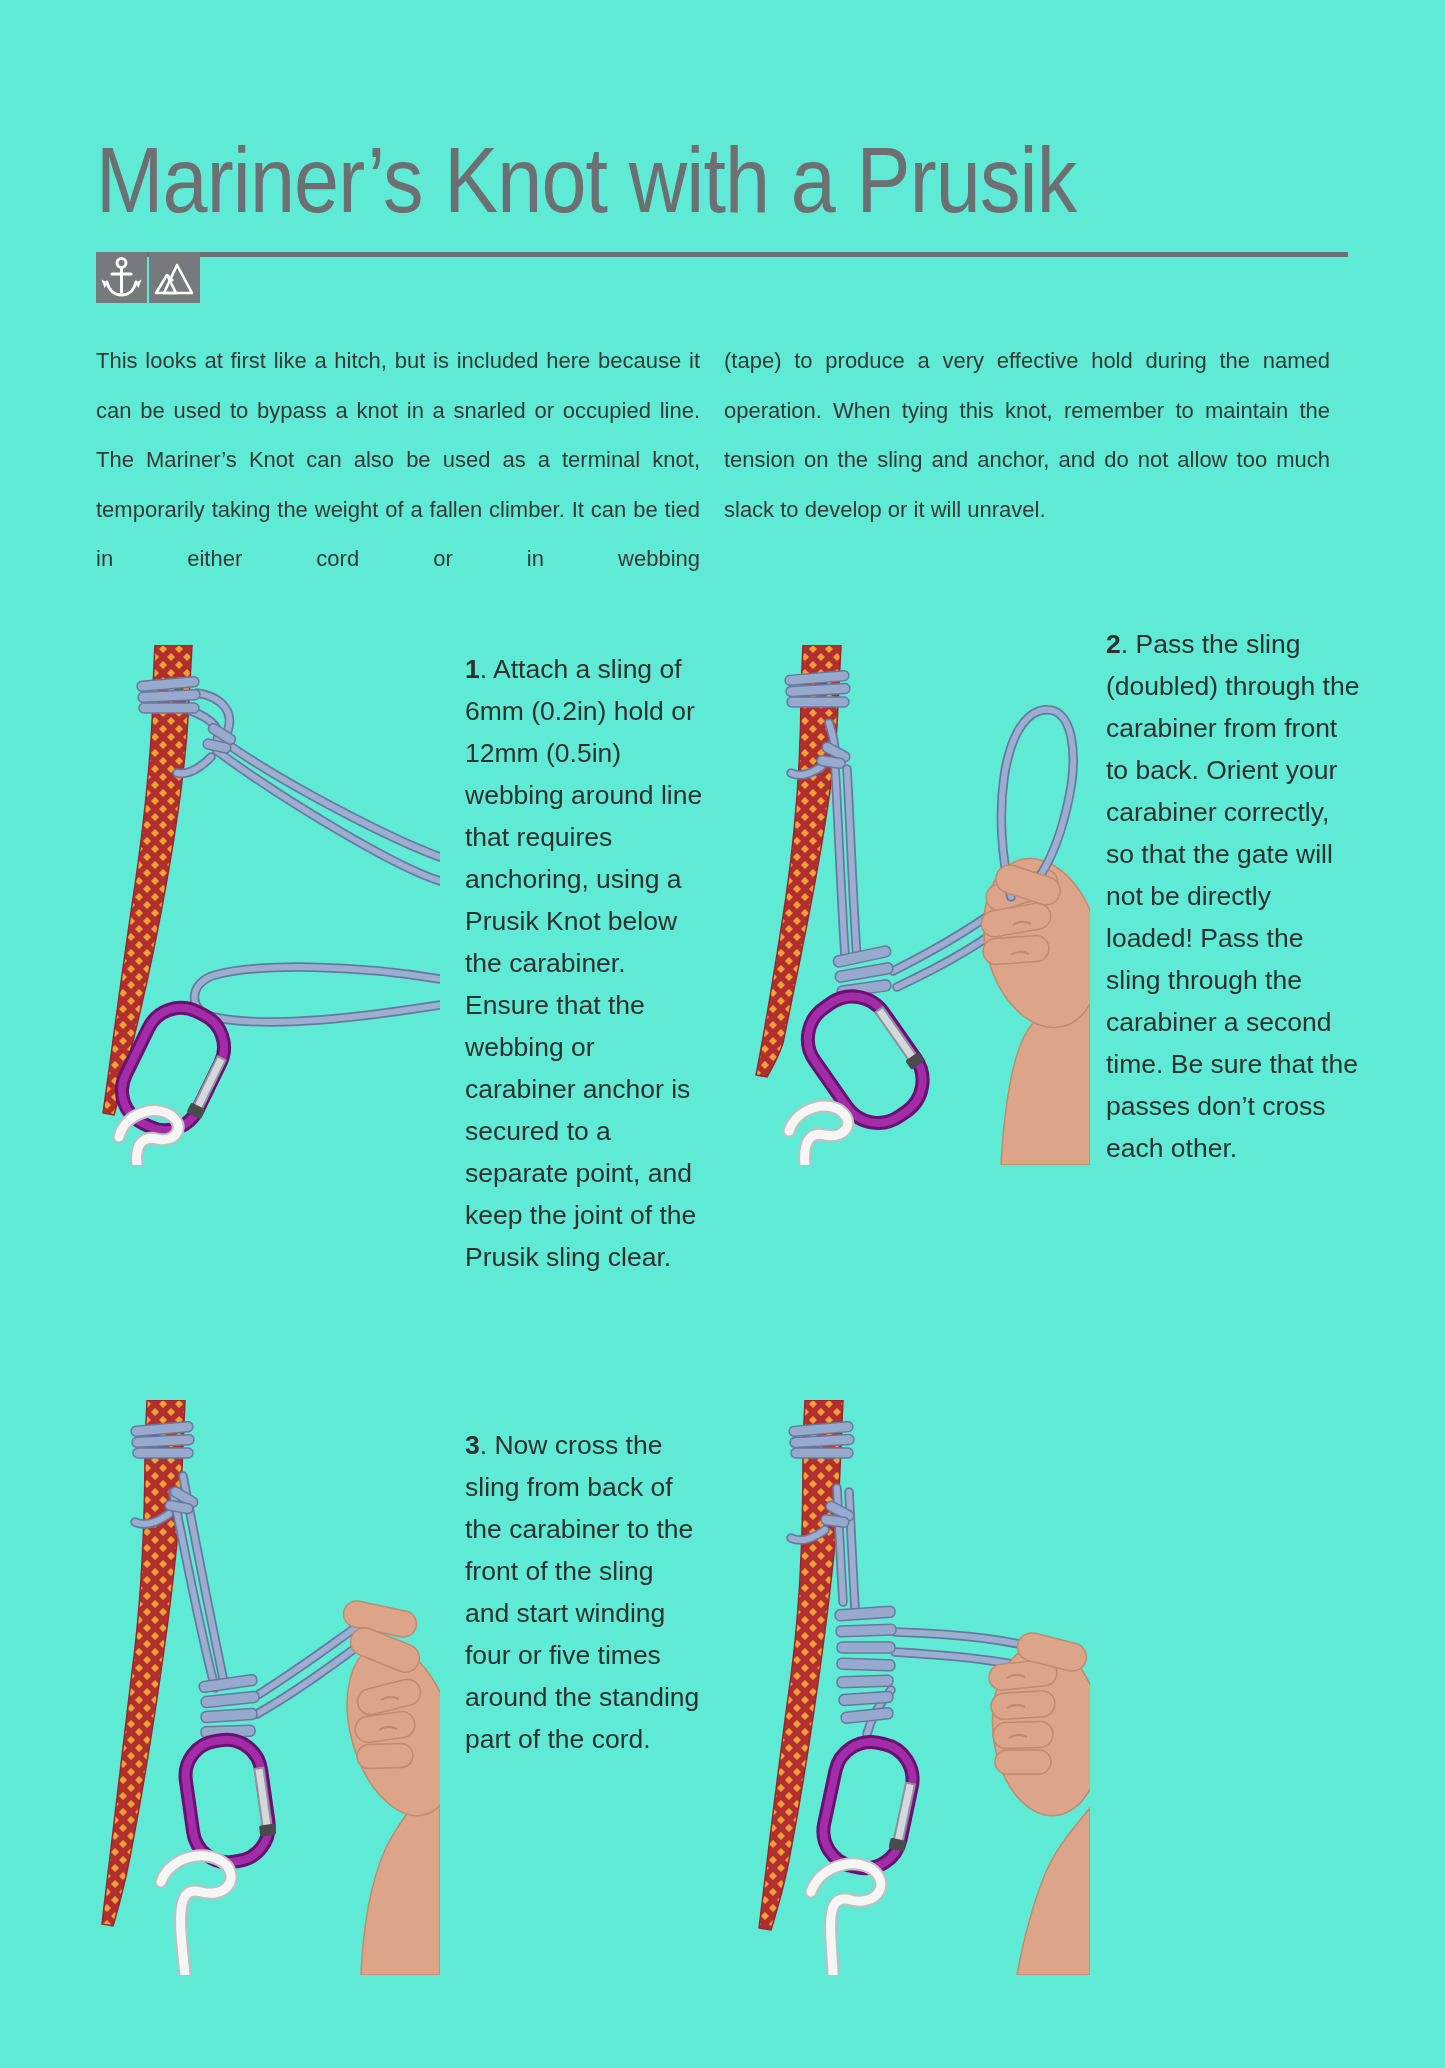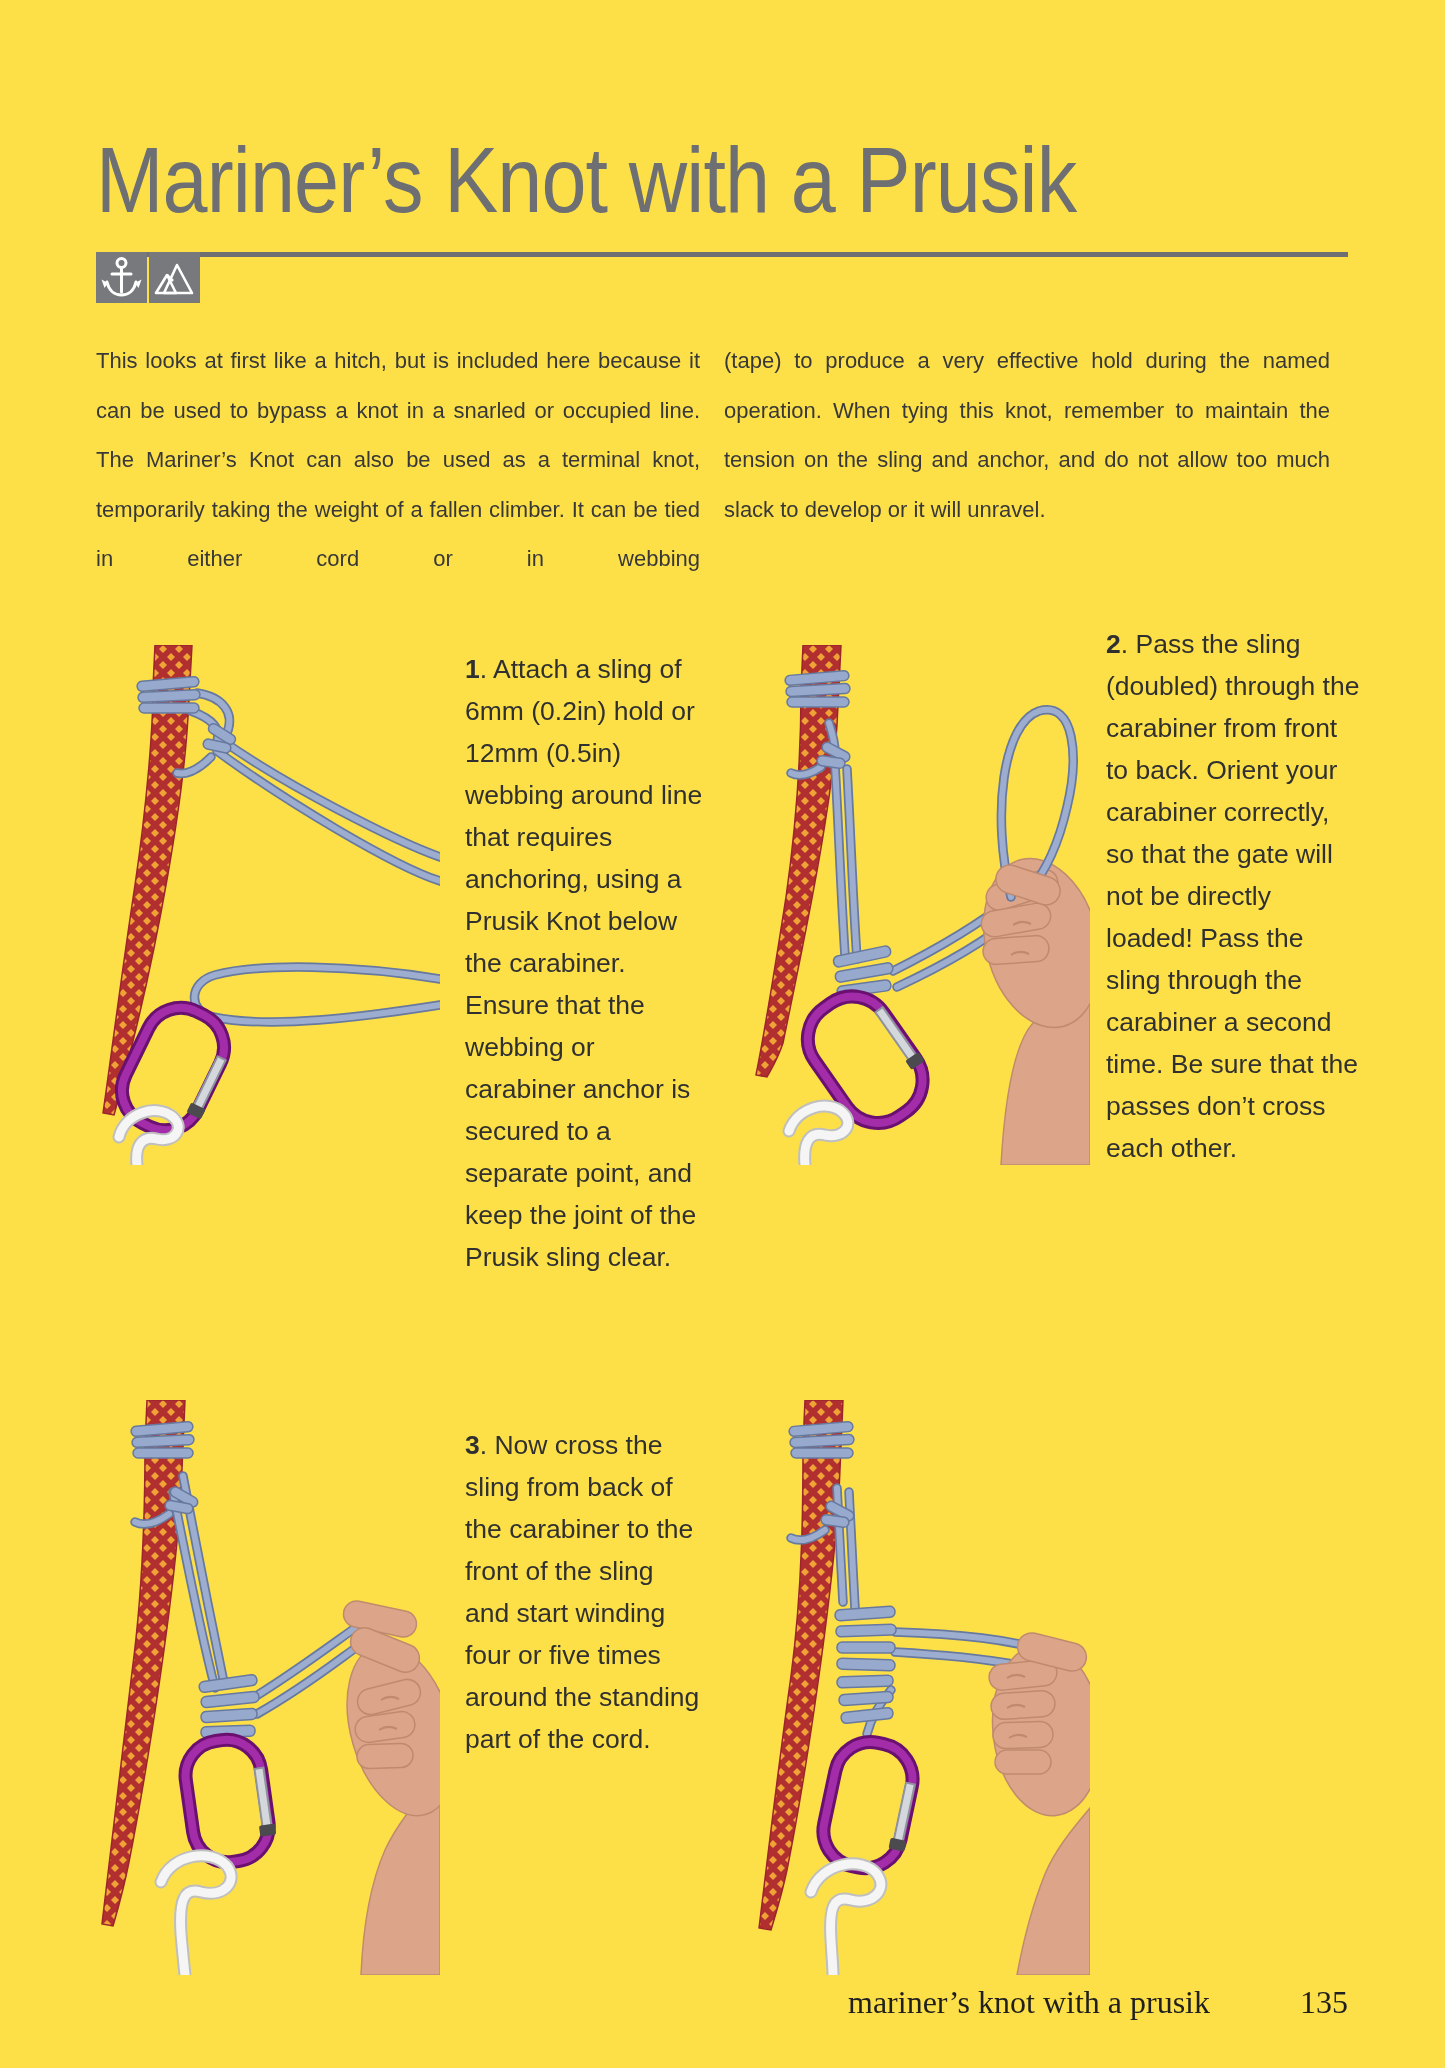--- a/index.html
+++ b/index.html
@@ -1,17 +1,17 @@
 <!DOCTYPE html>
 <html><head>
 <meta charset="utf-8">
 <style>
   html,body{margin:0;padding:0;background:#ffffff;}
   .page{
-    position:relative;width:1445px;height:2068px;background:#fde047;
+    position:relative;width:1445px;height:2068px;background:#5eead4;
     font-family:"Liberation Sans", sans-serif;overflow:hidden;
   }
   .title{
     position:absolute;left:96px;top:128px;margin:0;
     font-size:92px;font-weight:400;color:#6d6f72;letter-spacing:-1px;
     white-space:nowrap;transform:scaleX(0.88);transform-origin:left top;
   }
   .rule{position:absolute;left:96px;top:252px;width:1252px;height:5px;background:#6d6f72;}
   .iconbox{position:absolute;top:252px;width:51px;height:51px;background:#77797c;}
   #iconbox-anchor{left:96px;}
@@ -329,17 +329,14 @@
       <path d="M262 278 C268 274 274 274 280 277"></path>
       <path d="M262 308 C268 304 274 304 280 307"></path>
       <path d="M264 338 C270 334 276 334 282 337"></path>
     </g>
   </svg>
 
   <p class="step" id="s1"><b>1</b><span>. Attach a sling of 6mm (0.2in) hold or 12mm (0.5in) webbing around line that requires anchoring, using a Prusik Knot below the carabiner. Ensure that the webbing or carabiner anchor is secured to a separate point, and keep the joint of the Prusik sling clear.</span></p>
   <p class="step" id="s2"><b>2</b><span>. Pass the sling (doubled) through the carabiner from front to back. Orient your carabiner correctly, so that the gate will not be directly loaded! Pass the sling through the carabiner a second time. Be sure that the passes don’t cross each other.</span></p>
   <p class="step" id="s3"><b>3</b><span>. Now cross the sling from back of the carabiner to the front of the sling and start winding four or five times around the standing part of the cord.</span></p>
 
-  <div class="footer">
-    <span>mariner’s knot with a prusik</span><span class="pagenum">135</span>
-  </div>
 
 </div>
 
 </body></html>

